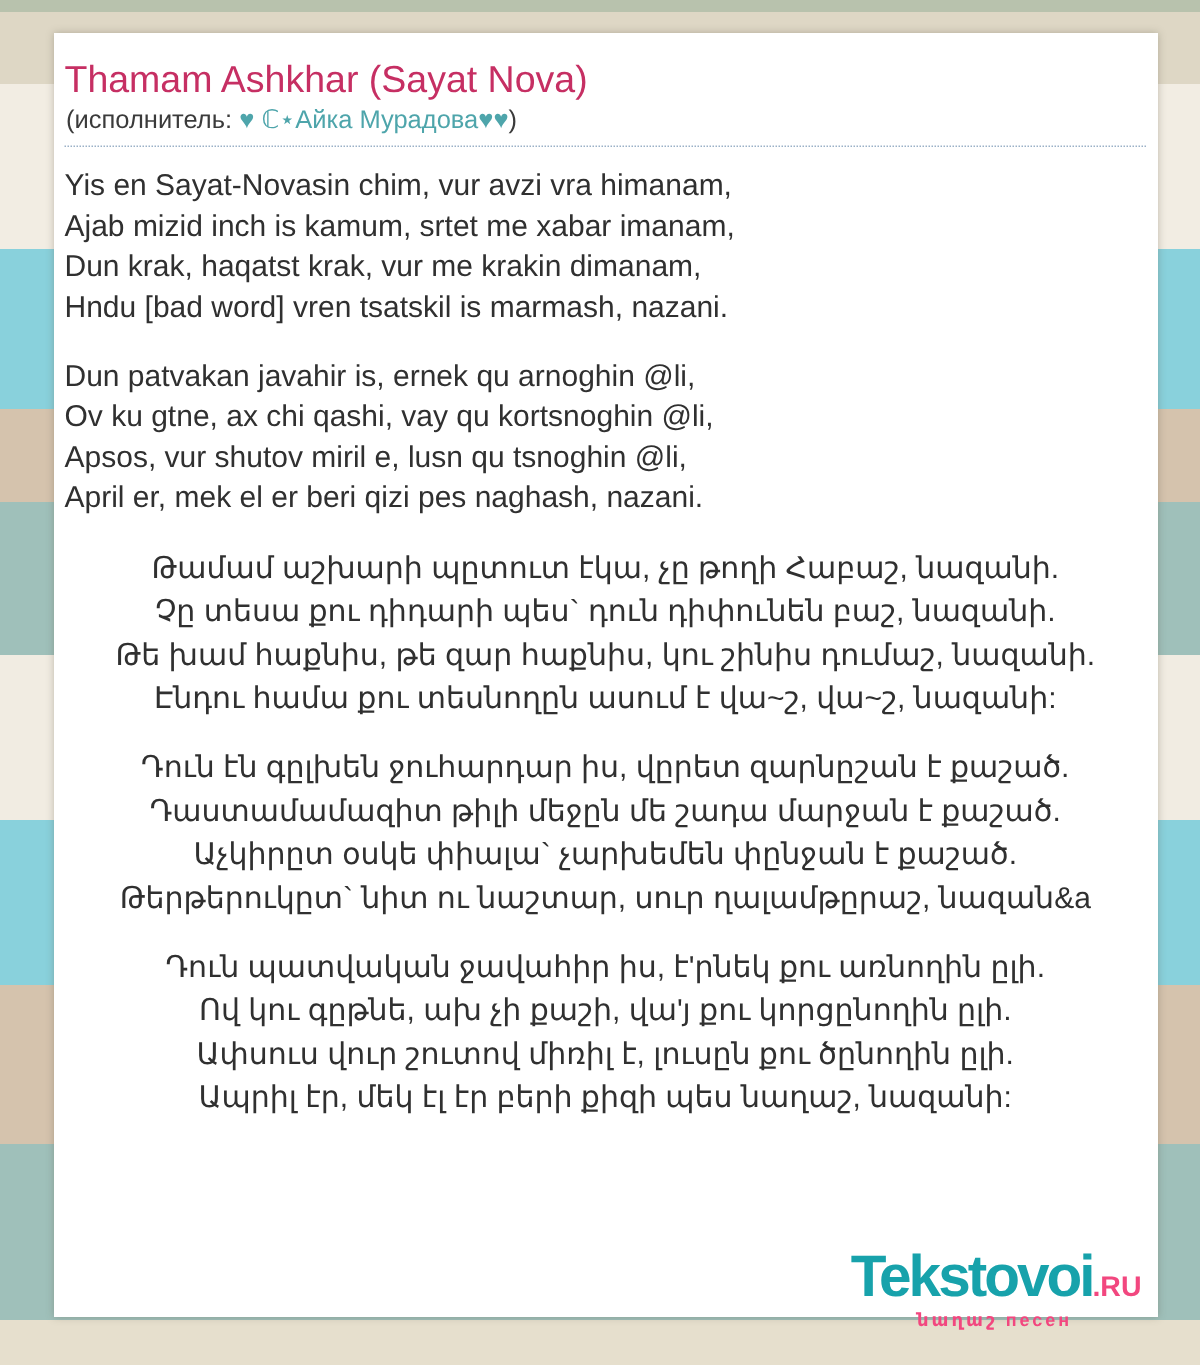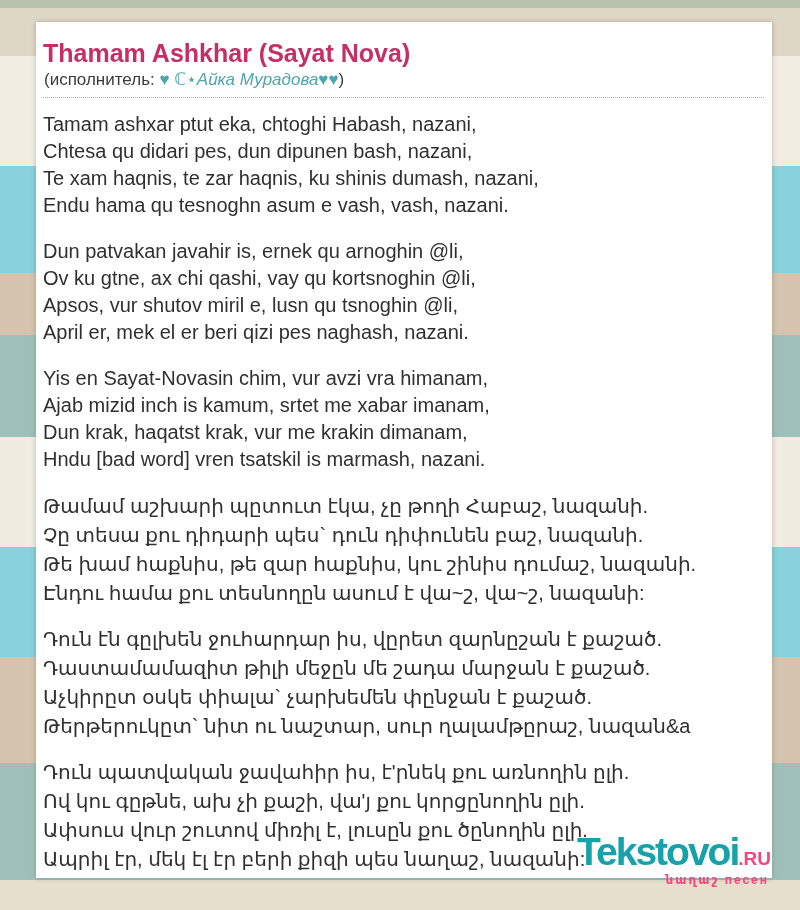--- a/index.html
+++ b/index.html
@@ -23,38 +23,38 @@
   }
   .card{
     position:absolute;left:36px;top:22px;width:736px;height:856px;
     background:#ffffff;
     box-shadow:0 0 5px rgba(90,85,70,.35);
     box-sizing:border-box;
     padding:18px 8px 0 7px;
   }
   h1.title{
     margin:0;padding:0;
-    font-size:25px;line-height:26px;font-weight:700;
+    font-size:25px;line-height:26px;font-weight:400;
     color:var(--title-color,#c62f63);
   }
   .subtitle{
     font-size:17px;line-height:21px;color:#3b3b3b;
     padding:3px 0 7px 1px;
     border-bottom:1px dotted #9bb1c7;
   }
   .artist{
     color:var(--artist-link-color,#4ea5ab);
-    text-decoration:none;cursor:pointer;font-style:italic;
+    text-decoration:none;cursor:pointer;
   }
   .lyrics{margin-top:13px;color:var(--text-color,#303030);}
   .stanza{margin:0 0 19px 0;font-size:20px;line-height:27px;}
-  .stanza.armenian{line-height:29px;margin-bottom:17px;}
+  .stanza.armenian{line-height:29px;margin-bottom:17px;text-align:center;}
   .logo{
-    position:absolute;right:1px;bottom:-9px;
-    text-align:right;cursor:pointer;
+    position:absolute;right:11px;bottom:-9px;
+    text-align:center;cursor:pointer;
   }
   .logo-main{
     font-weight:bold;font-size:39px;line-height:38px;letter-spacing:-2px;
     color:var(--logo-teal,#17a2ab);
   }
   .logo-ru{
     font-size:19px;letter-spacing:0;font-weight:bold;
     color:var(--logo-pink,#f2477f);
   }
   .logo-tag{
@@ -68,23 +68,22 @@
 
 <div class="card">
 
   <h1 class="title">Thamam Ashkhar (Sayat Nova)</h1>
 
   <div class="subtitle">
     <span>(исполнитель: </span><a class="artist">♥ ℂ⋆Айка Мурадова♥♥</a><span>)</span>
   </div>
 
   <div class="lyrics" id="lyrics">
-      <p class="stanza translit">Tamam ashxar ptut eka, chtoghi Habash, nazani,<br>Chtesa qu didari pes, dun dipunen bash, nazani,<br>Te xam haqnis, te zar haqnis, ku shinis dumash, nazani,<br>Endu hama qu tesnoghn asum e vash, vash, nazani.</p>
+      <p class="stanza translit">Yis en Sayat-Novasin chim, vur avzi vra himanam,<br>Ajab mizid inch is kamum, srtet me xabar imanam,<br>Dun krak, haqatst krak, vur me krakin dimanam,<br>Hndu [bad word] vren tsatskil is marmash, nazani.</p>
       <p class="stanza translit">Dun patvakan javahir is, ernek qu arnoghin @li,<br>Ov ku gtne, ax chi qashi, vay qu kortsnoghin @li,<br>Apsos, vur shutov miril e, lusn qu tsnoghin @li,<br>April er, mek el er beri qizi pes naghash, nazani.</p>
-      <p class="stanza translit">Yis en Sayat-Novasin chim, vur avzi vra himanam,<br>Ajab mizid inch is kamum, srtet me xabar imanam,<br>Dun krak, haqatst krak, vur me krakin dimanam,<br>Hndu [bad word] vren tsatskil is marmash, nazani.</p>
       <p class="stanza armenian">Թամամ աշխարի պըտուտ էկա, չը թողի Հաբաշ, նազանի.<br>Չը տեսա քու դիդարի պես` դուն դիփունեն բաշ, նազանի.<br>Թե խամ հաքնիս, թե զար հաքնիս, կու շինիս դումաշ, նազանի.<br>Էնդու համա քու տեսնողըն ասում է վա~շ, վա~շ, նազանի:</p>
       <p class="stanza armenian">Դուն էն գըլխեն ջուհարդար իս, վըրետ զարնըշան է քաշած.<br>Դաստամամազիտ թիլի մեջըն մե շադա մարջան է քաշած.<br>Աչկիրըտ օսկե փիալա` չարխեմեն փընջան է քաշած.<br>Թերթերուկըտ` նիտ ու նաշտար, սուր ղալամթըրաշ, նազան&amp;a</p>
       <p class="stanza armenian">Դուն պատվական ջավահիր իս, է'րնեկ քու առնողին ըլի.<br>Ով կու գըթնե, ախ չի քաշի, վա'յ քու կորցընողին ըլի.<br>Ափսուս վուր շուտով միռիլ է, լուսըն քու ծընողին ըլի.<br>Ապրիլ էր, մեկ էլ էր բերի քիզի պես նաղաշ, նազանի:</p>
     </div>
 
   <div class="logo">
     <div class="logo-main"><span>Tekstovoi</span><span class="logo-ru">.RU</span></div>
     <div class="logo-tag">նաղաշ песен</div>
   </div>
 

